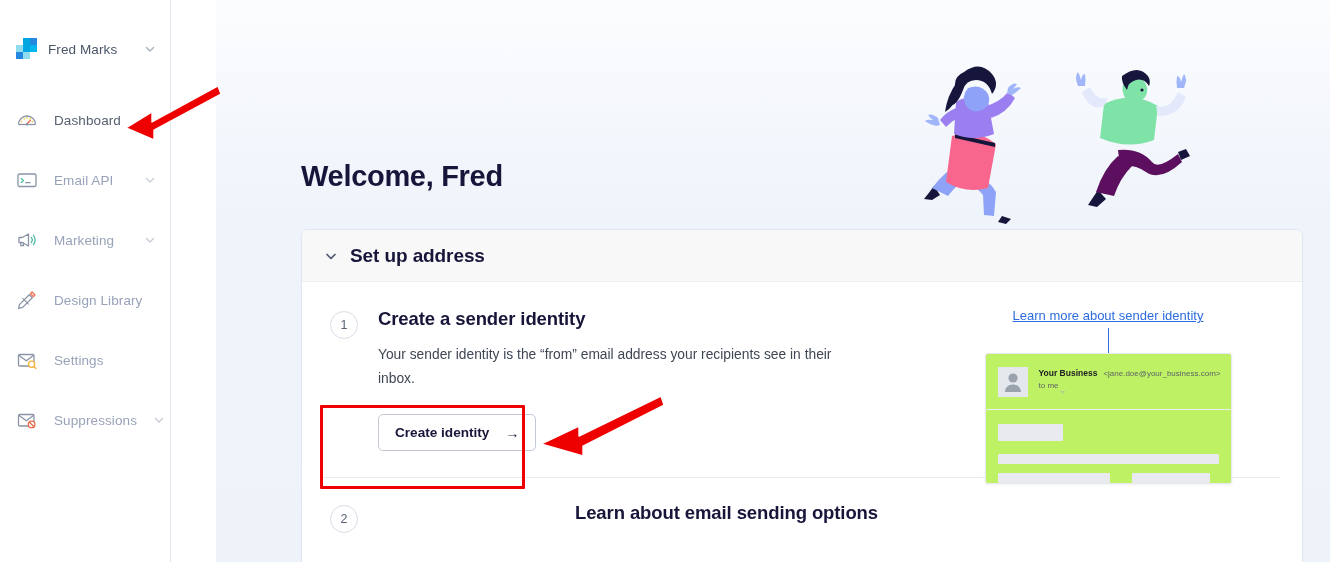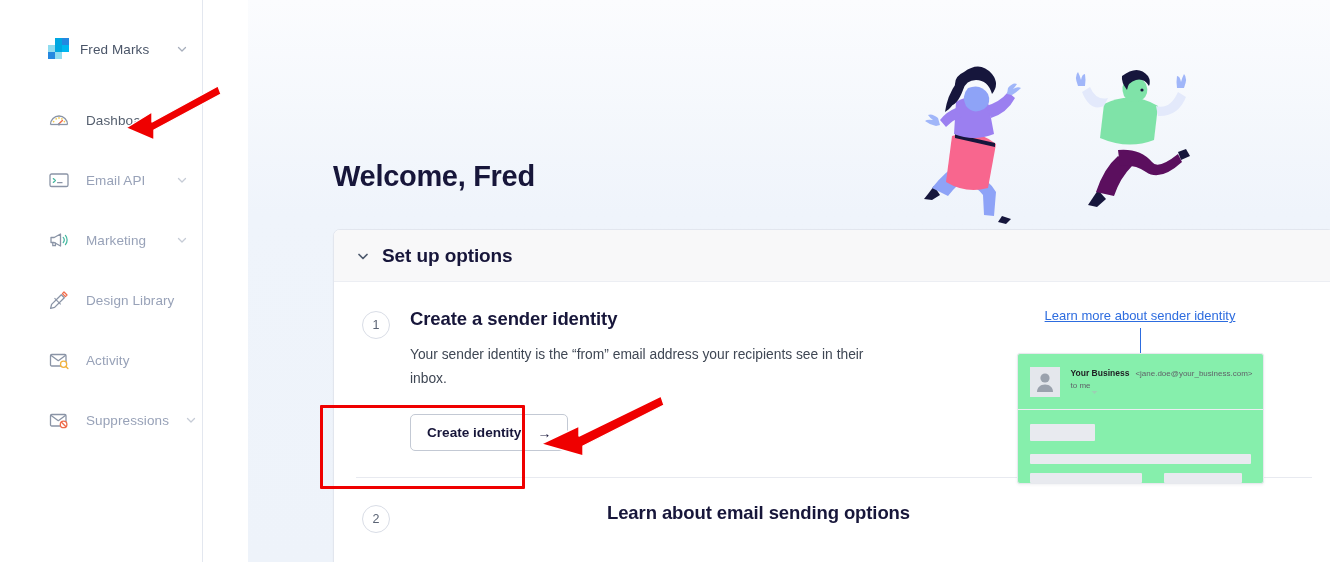--- a/index.html
+++ b/index.html
@@ -2,21 +2,21 @@
 <html><head>
 <meta charset="utf-8">
 <style>
   * { box-sizing: border-box; margin: 0; padding: 0; }
   html, body {
     width: 1330px; height: 562px;
     overflow: hidden;
     font-family: "Liberation Sans", sans-serif;
     background: #ffffff;
   }
-  #app { position: relative; width: 1330px; height: 562px; display: flex; padding-left: 32px; }
+  #app { position: relative; width: 1330px; height: 562px; display: flex; }
 
   
   .sidebar {
     width: 171px; height: 562px;
     background: #ffffff;
     border-right: 1px solid #e3e7ef;
     position: relative;
     flex: 0 0 171px;
     overflow: hidden;
   }
@@ -111,21 +111,21 @@
   .step-aside {
     position: absolute; right: 22px; top: 0; width: 300px;
     display: flex; flex-direction: column; align-items: center;
   }
   .learn-link {
     font-size: 13px; color: #2d6cdf; text-decoration: underline;
     cursor: pointer; white-space: nowrap;
   }
   .connector { width: 1px; height: 26px; background: #2d6cdf; margin-top: 5px; }
   .mail-card {
-    width: 247px; background: #86efac;
+    width: 247px; background: #bef264;
     border: 1px solid #e7e9ee; border-radius: 3px;
     margin-top: -1px; box-shadow: 0 1px 3px rgba(40,50,80,.07);
     overflow: hidden;
   }
   .mail-head { display: flex; gap: 11px; padding: 13px 12px 12px 12px; border-bottom: 1px solid #eceef2; }
   .avatar {
     width: 30px; height: 30px; flex: 0 0 30px; background: #e4e7ec;
     display: flex; align-items: flex-end; justify-content: center; overflow: hidden;
   }
   .avatar svg { display: block; }
@@ -253,21 +253,21 @@
 
       <div class="nav-item">
         <span class="nav-icon">
           <svg viewBox="0 0 22 22" width="22" height="22">
             <rect x="2.5" y="5.5" width="15.5" height="11.5" rx="1.2" fill="none" stroke="#8a94a6" stroke-width="1.3"></rect>
             <path d="M2.8 6.3l7.5 5.4 7.4-5.4" fill="none" stroke="#8a94a6" stroke-width="1.3" stroke-linejoin="round"></path>
             <circle cx="15.6" cy="15.3" r="3.1" fill="#fff" stroke="#f2b33d" stroke-width="1.3"></circle>
             <path d="M17.9 17.6l2 2" stroke="#f2b33d" stroke-width="1.4" stroke-linecap="round"></path>
           </svg>
         </span>
-        <span class="nav-label">Activity</span>
+        <span class="nav-label">Settings</span>
       </div>
 
       <div class="nav-item">
         <span class="nav-icon">
           <svg viewBox="0 0 22 22" width="22" height="22">
             <rect x="2.5" y="5.5" width="15.5" height="11.5" rx="1.2" fill="none" stroke="#8a94a6" stroke-width="1.3"></rect>
             <path d="M2.8 6.3l7.5 5.4 7.4-5.4" fill="none" stroke="#8a94a6" stroke-width="1.3" stroke-linejoin="round"></path>
             <circle cx="15.6" cy="15.4" r="3.3" fill="#fff" stroke="#ef6b4a" stroke-width="1.3"></circle>
             <path d="M13.5 13.3l4.2 4.2" stroke="#ef6b4a" stroke-width="1.3" stroke-linecap="round"></path>
           </svg>
@@ -326,21 +326,21 @@
     <h1 class="welcome">Welcome, Fred</h1>
 
     <div class="card">
 
       <div class="card-head">
         <span class="chev-lg">
           <svg viewBox="0 0 14 14" width="14" height="14">
               <path d="M3 5.5L7 9.5l4-4" fill="none" stroke="#4e5a6e" stroke-width="1.7" stroke-linecap="round" stroke-linejoin="round"></path>
             </svg>
         </span>
-        <span class="card-title">Set up options</span>
+        <span class="card-title">Set up address</span>
       </div>
 
       <div class="card-body">
 
         <div class="step">
           <span class="step-num">1</span>
           <div class="step-main">
             <div class="step-title">Create a sender identity</div>
             <p class="step-desc">Your sender identity is the “from” email address your recipients see in their inbox.</p>
             <div class="btn-wrap">

